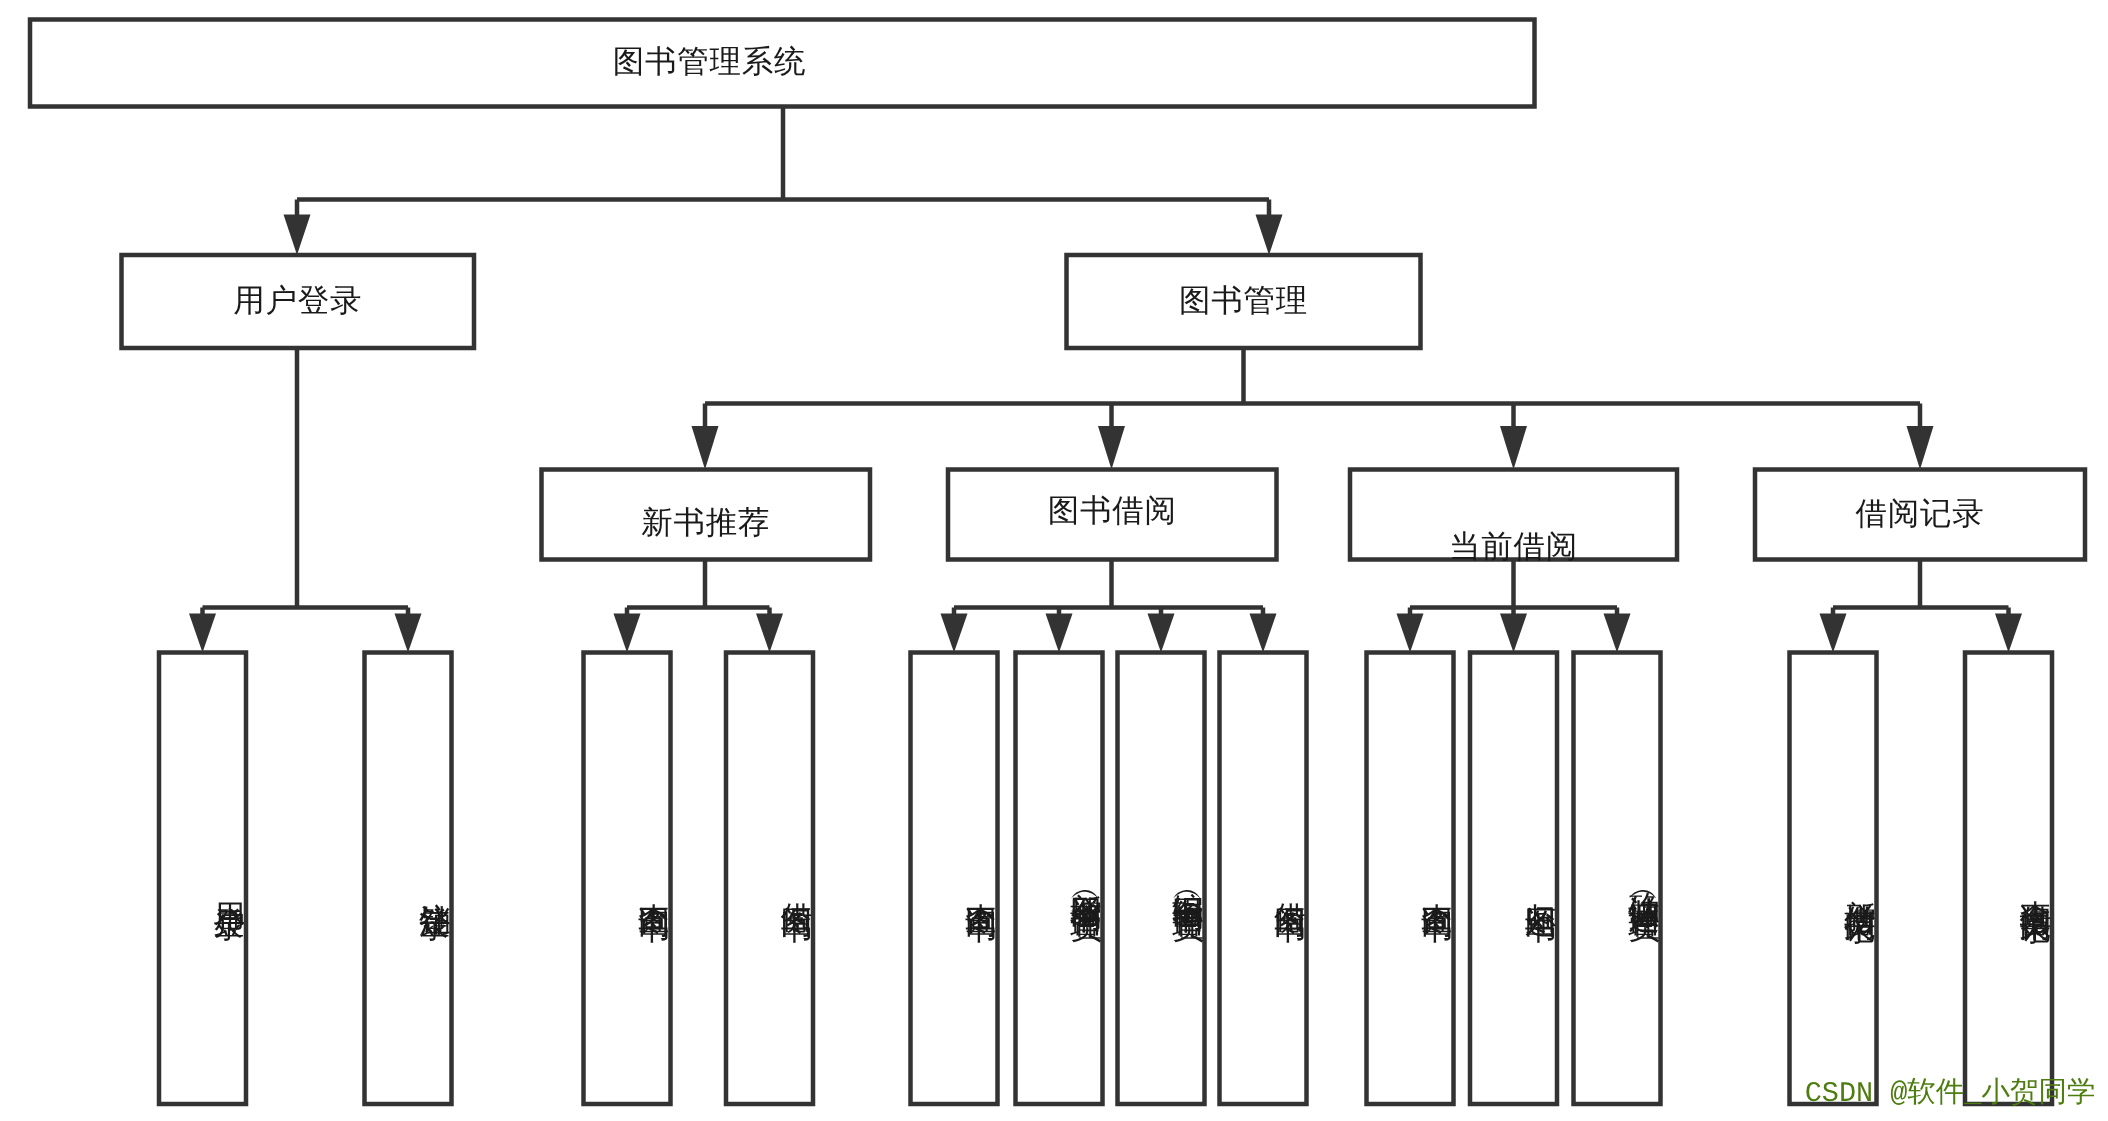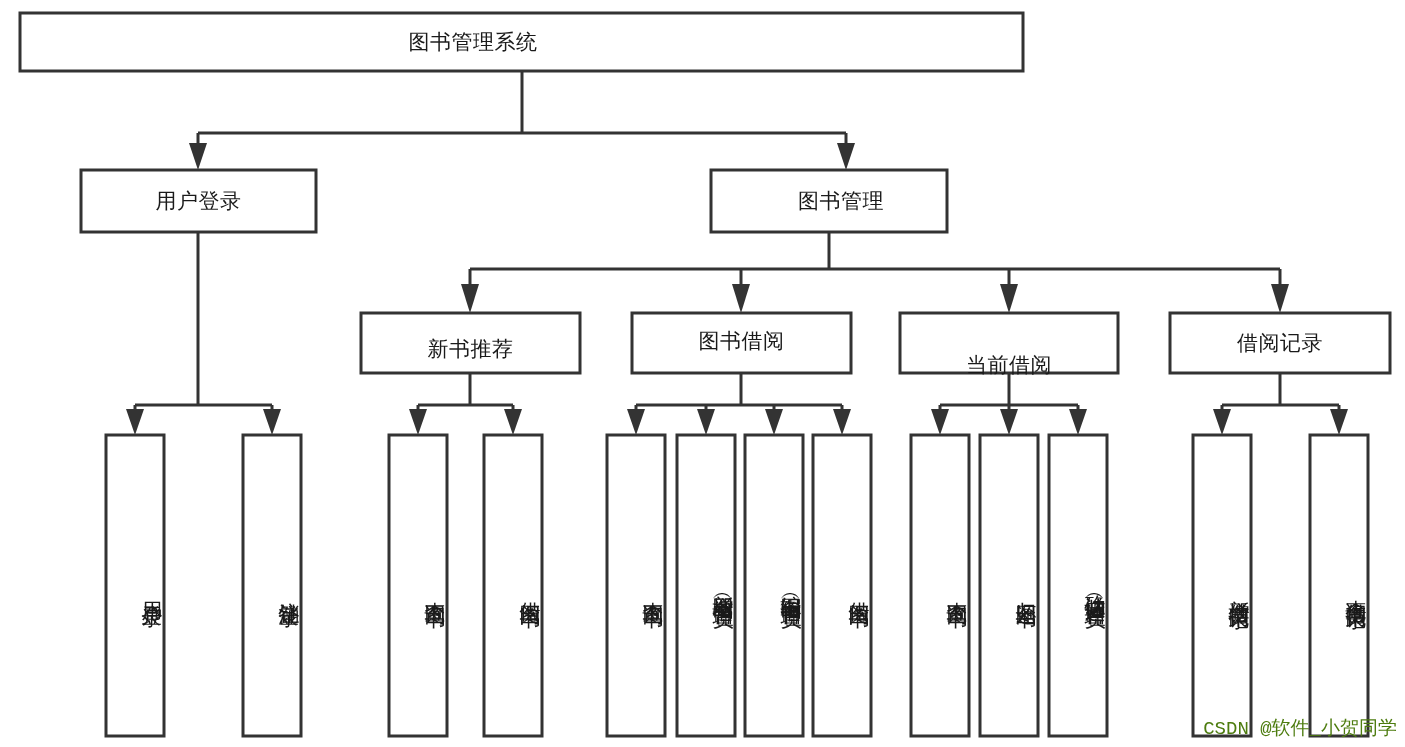--- a/index.html
+++ b/index.html
@@ -179,21 +179,21 @@
     <rect class="node-box" x="980" y="435" width="58" height="301"></rect>
     <rect class="node-box" x="1049" y="435" width="58" height="301"></rect>
 
     <rect class="node-box" x="1193" y="435" width="58" height="301"></rect>
     <rect class="node-box" x="1310" y="435" width="58" height="301"></rect>
   </svg>
 
   <div class="node-label" style="left:20px; top:13px; width:906px; height:58px;">图书管理系统</div>
 
   <div class="node-label" style="left:81px; top:170px; width:235px; height:62px;">用户登录</div>
-  <div class="node-label" style="left:711px; top:170px; width:236px; height:62px;padding-left:12px;">图书管理</div>
+  <div class="node-label" style="left:711px; top:170px; width:236px; height:62px;">图书管理</div>
 
   <div class="node-label" style="left:361px; top:313px; width:219px; height:72px;">新书推荐</div>
   <div class="node-label" style="left:632px; top:313px; width:219px; height:60px;font-family:Liberation Mono, monospace;">图书借阅</div>
   <div class="node-label" style="left:900px; top:313px; width:218px; height:60px;margin-top:22px;">当前借阅</div>
   <div class="node-label" style="left:1170px; top:313px; width:220px; height:60px;text-align:right;">借阅记录</div>
 
   <div class="node-label vertical" style="left:106px; top:435px; width:58px; height:301px;">用户登录</div>
   <div class="node-label vertical" style="left:243px; top:435px; width:58px; height:301px;">注销登录</div>
 
   <div class="node-label vertical" style="left:389px; top:435px; width:58px; height:301px;">查询图书</div>

